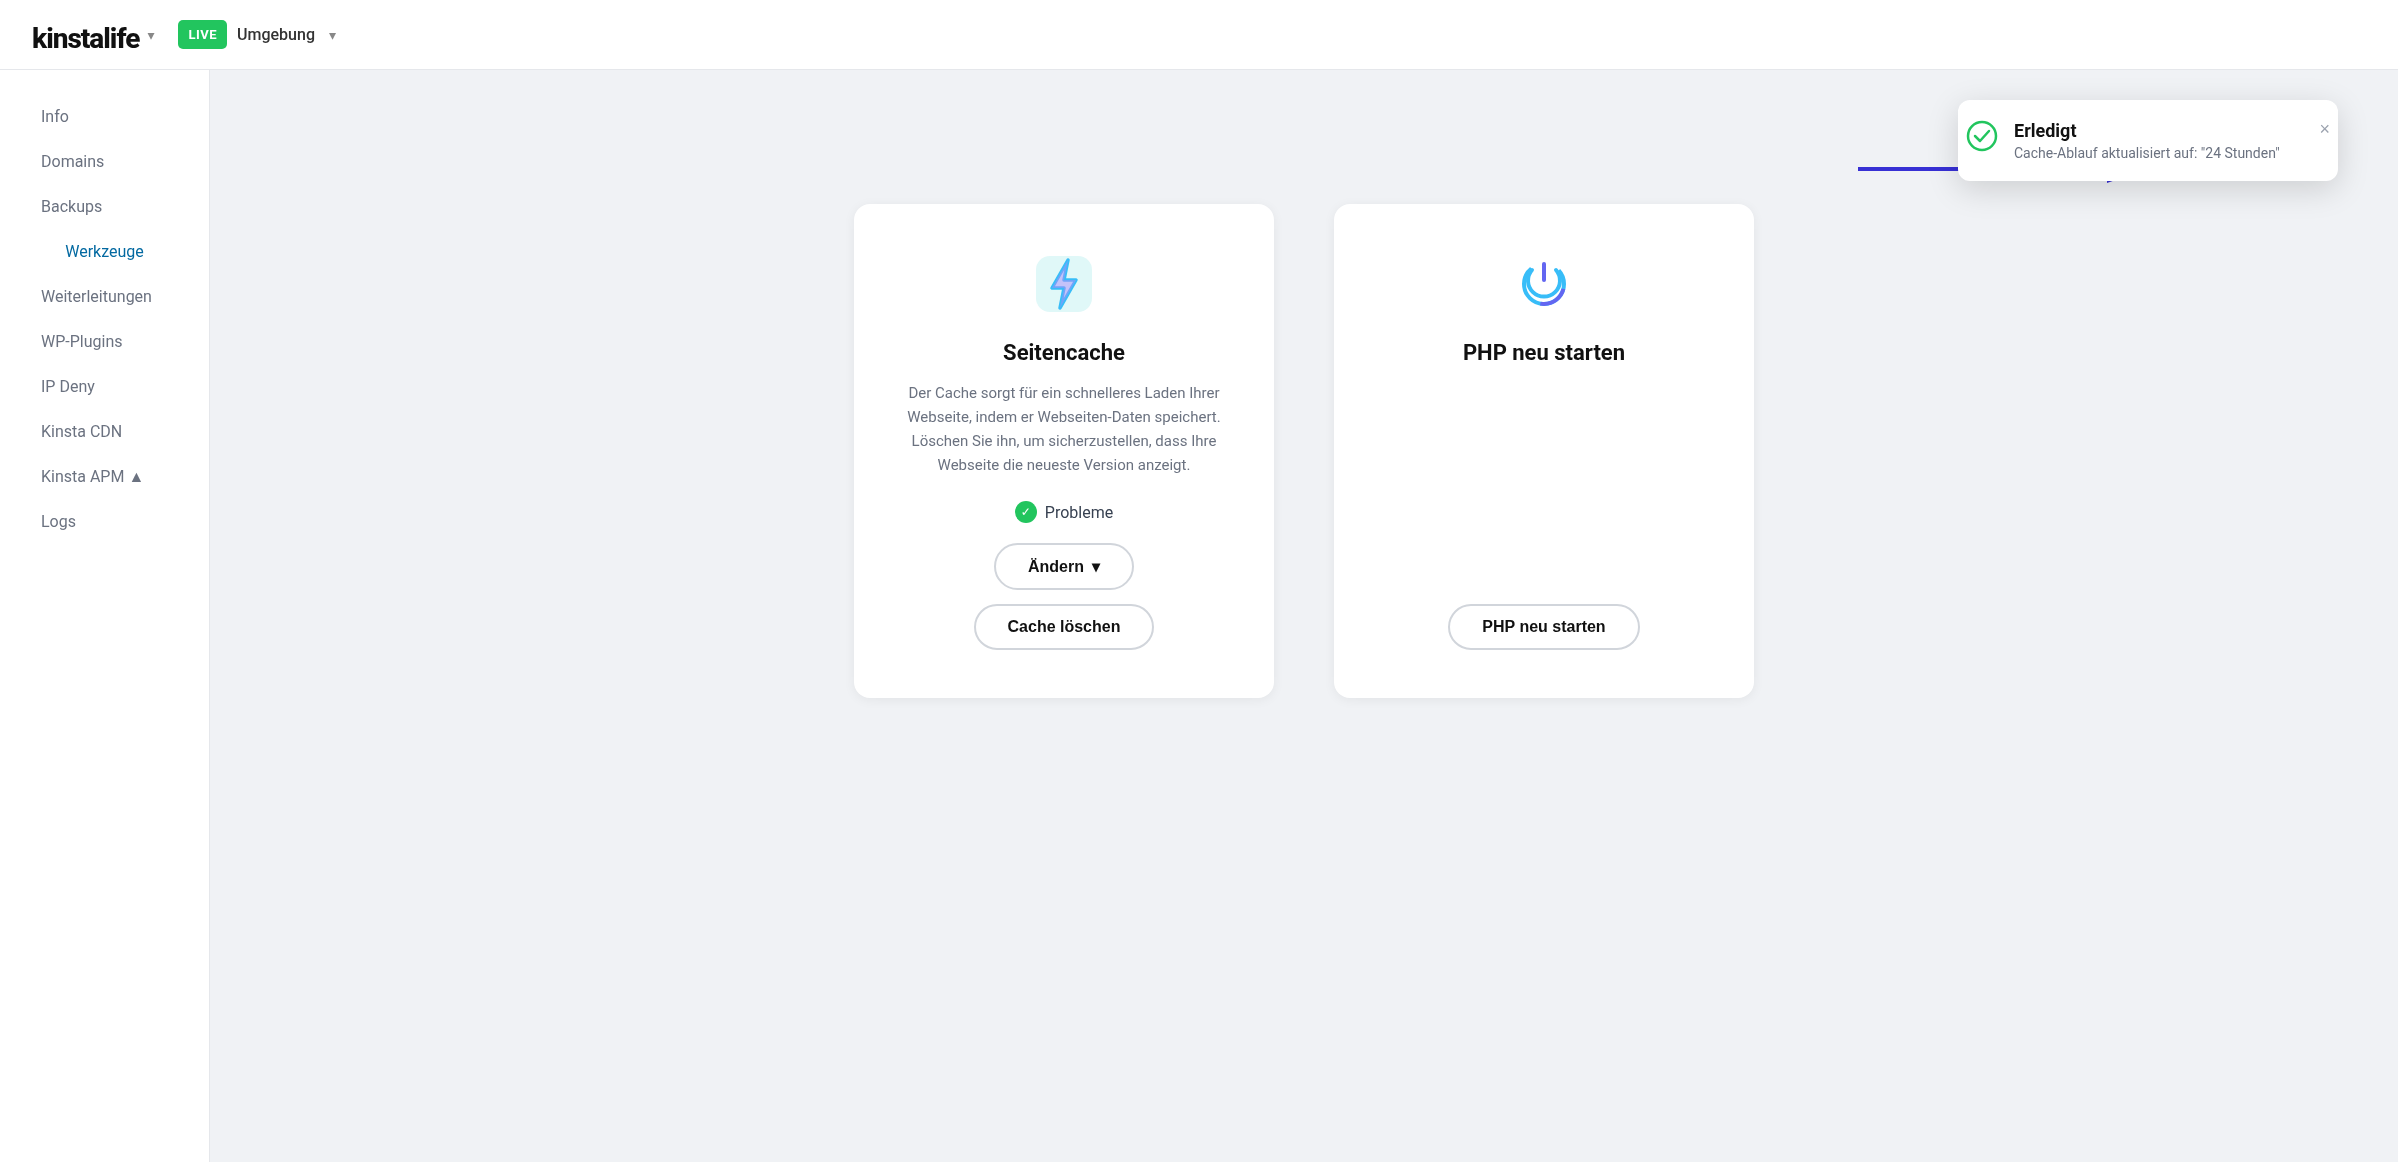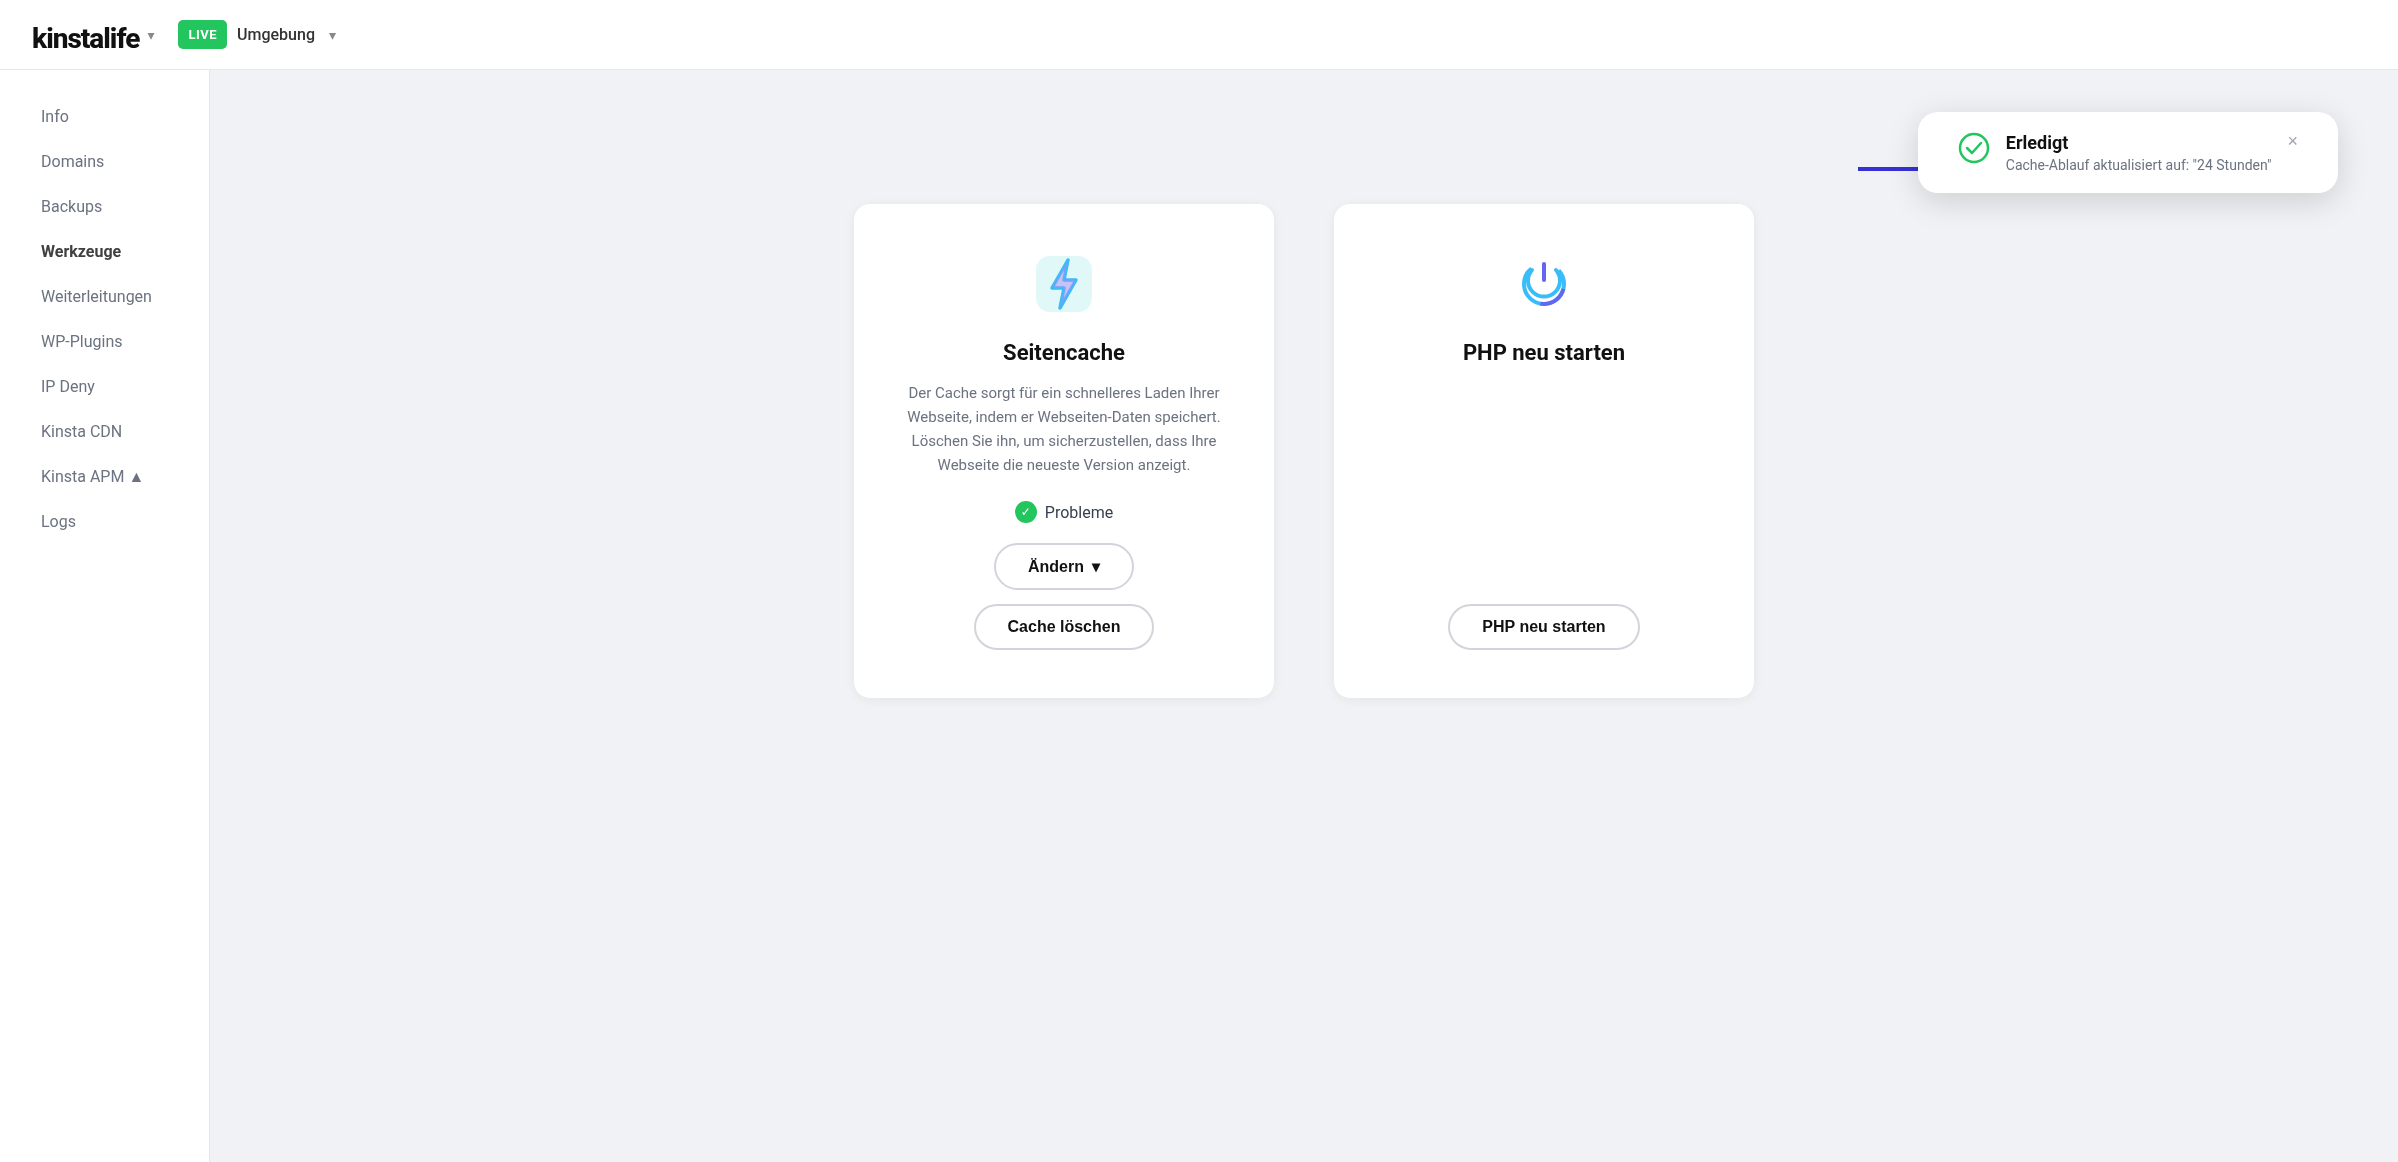--- a/index.html
+++ b/index.html
@@ -75,22 +75,23 @@
       flex-shrink: 0;
     }
     .sidebar-item {
       padding: 13px 32px;
       font-size: 16px;
       color: #6b7280;
       cursor: pointer;
       display: block;
     }
     .sidebar-item.active {
-      color: #404040;
-      font-weight: 700;
+      color: #0369a1;
+      font-weight: 400;
+      text-align: center;
     }
 
     
     .main {
       flex: 1;
       padding: 84px 80px;
       position: relative;
     }
 
     
@@ -190,26 +191,26 @@
       font-size: 16px;
       font-weight: 700;
       color: #111;
       cursor: pointer;
       white-space: nowrap;
     }
 
     
     .toast {
       position: fixed;
-      top: 112px;
+      top: 100px;
       right: 60px;
       background: #fff;
-      border-radius: 20px;
+      border-radius: 12px;
       box-shadow: 0 8px 32px rgba(0,0,0,0.15);
-      padding: 20px 40px;
+      padding: 20px 8px;
       display: flex;
       align-items: flex-start;
       gap: 16px;
       min-width: 380px;
       max-width: 460px;
       z-index: 100;
     }
     .toast-icon {
       width: 32px;
       height: 32px;

